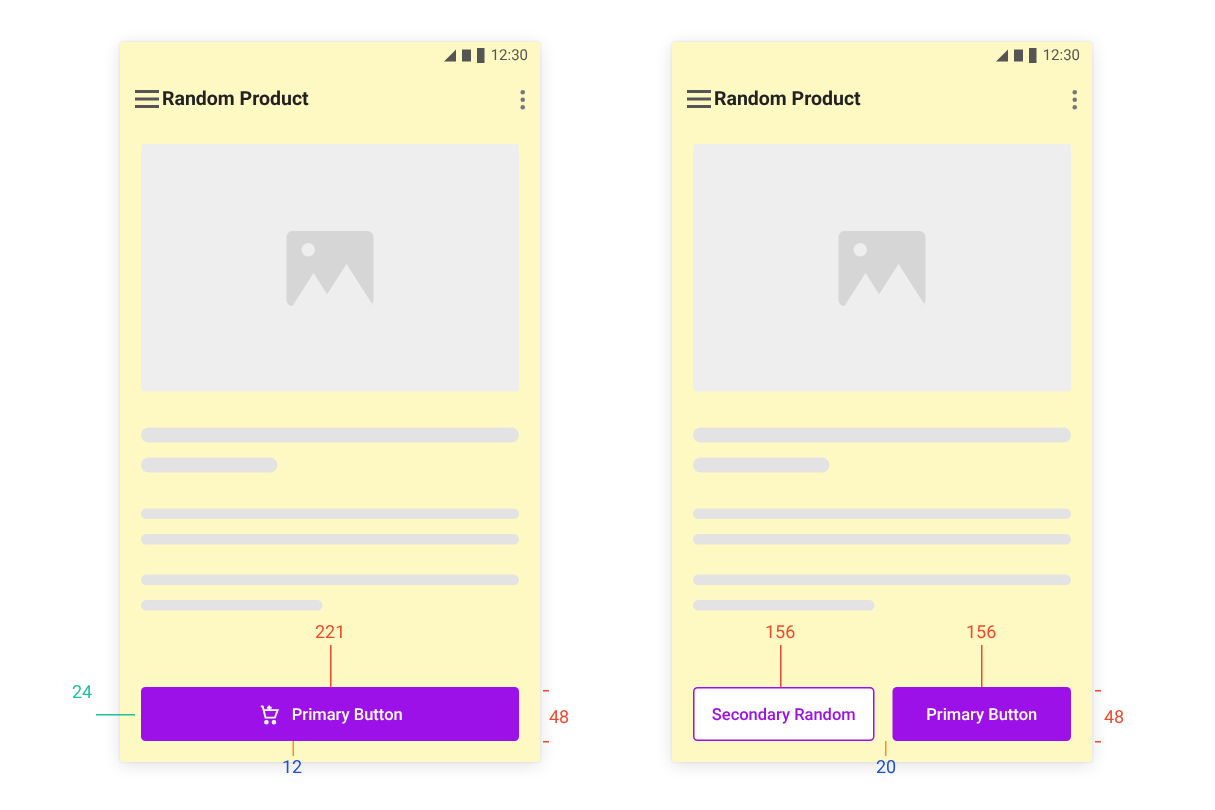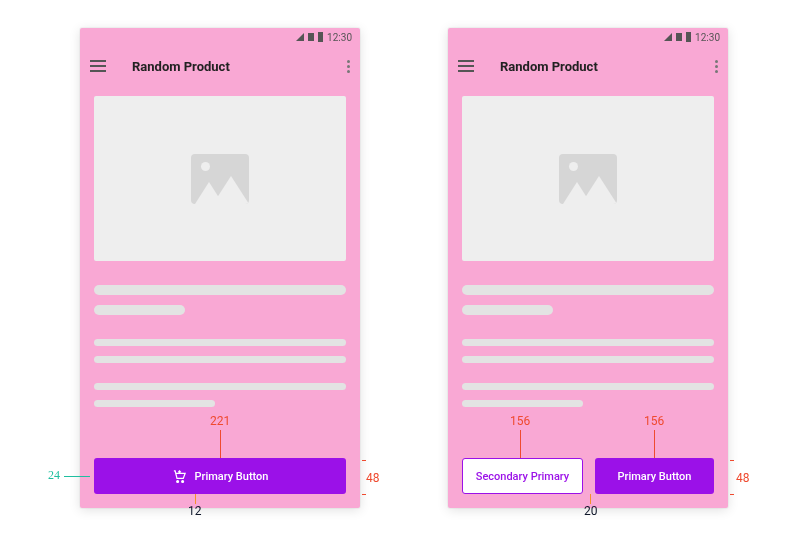--- a/index.html
+++ b/index.html
@@ -13,21 +13,21 @@
   }
   .stage {
     position: relative;
     width: 810px;
     height: 540px;
   }
   .phone {
     position: absolute;
     width: 280px;
     height: 480px;
-    background: #f9a8d4;
+    background: #fef9c3;
     box-shadow: 0 0 0 1px rgba(0,0,0,0.03), 0 2px 12px rgba(0,0,0,0.12);
     border-radius: 2px;
   }
   .phone.left { left: 80px; top: 28px; }
   .phone.right { left: 448px; top: 28px; }
 
   .statusbar {
     height: 18px;
     display: flex;
     align-items: center;
@@ -46,21 +46,21 @@
     width: 6px; height: 8px; background:#555;
   }
   .statusbar .sq2 {
     width: 5px; height: 10px; background:#555;
   }
   .appbar {
     height: 40px;
     display: flex;
     align-items: center;
     padding: 0 10px;
-    gap: 26px;
+    gap: 2px;
   }
   .hamburger {
     width: 16px; height: 12px;
     display: flex; flex-direction: column; justify-content: space-between;
   }
   .hamburger span { height: 2px; background:#555; }
   .title {
     font-weight: 700;
     font-size: 13px;
     color: #222;
@@ -117,21 +117,21 @@
   }
 
   
   .anno {
     position:absolute;
     font-size: 12px;
     font-weight: 400;
   }
   .anno.red { color:#ef4a2f; }
   .anno.teal { color:#1fbfa0; }
-  .anno.orange { color:#0f172a; }
+  .anno.orange { color:#1d4ed8; }
 
   
   .line {
     position:absolute;
     background: currentColor;
   }
 </style>
 </head>
 <body>
 
@@ -221,31 +221,31 @@
       <div class="bar" style="width:36%"></div>
       <div style="height:14px"></div>
       <div class="bar thin" style="width:100%"></div>
       <div class="bar thin" style="width:100%"></div>
       <div style="height:10px"></div>
       <div class="bar thin" style="width:100%"></div>
       <div class="bar thin" style="width:48%"></div>
     </div>
     <div class="btnrow">
       <div class="btn secondary">
-        <span>Secondary Primary</span>
+        <span>Secondary Random</span>
       </div>
       <div class="btn primary">
         <span>Primary Button</span>
       </div>
     </div>
   </div>
 
   <span class="anno red" style="left:210px; top:414px;">221</span>
   <span class="anno red" style="left:366px; top:471px;">48</span>
-  <span class="anno teal" style="left:48px;  top:468px;font-family:Liberation Serif, serif;">24</span>
+  <span class="anno teal" style="left:48px;  top:454px;">24</span>
   <span class="anno orange" style="left:188px; top:504px;">12</span>
 
   <div class="line red" style="color:#ef4a2f; left:220px; top:430px; width:1px; height:28px;"></div>
   <div class="line red" style="color:#ef4a2f; left:362px; top:460px; width:4px; height:1px;"></div>
   <div class="line red" style="color:#ef4a2f; left:362px; top:494px; width:4px; height:1px;"></div>
   <div class="line teal" style="color:#1fbfa0; left:64px;  top:476px; width:26px; height:1px;"></div>
   <div class="line orange" style="color:#f5912a; left:195px; top:494px; width:1px; height:10px;"></div>
 
   <span class="anno red" style="left:510px; top:414px;">156</span>
   <span class="anno red" style="left:644px; top:414px;">156</span>

